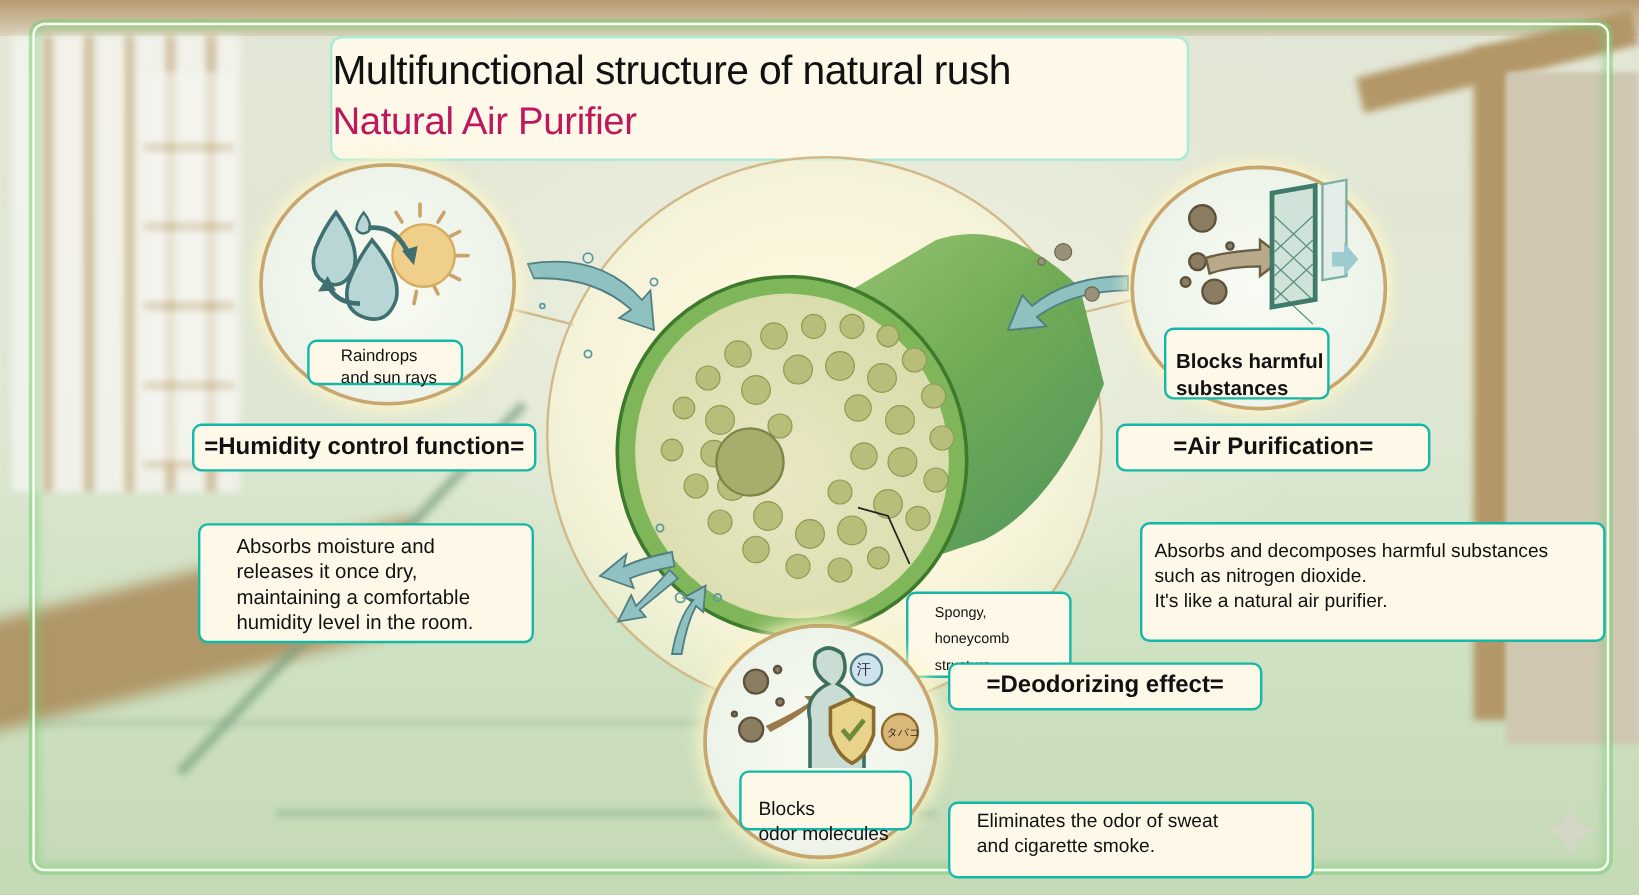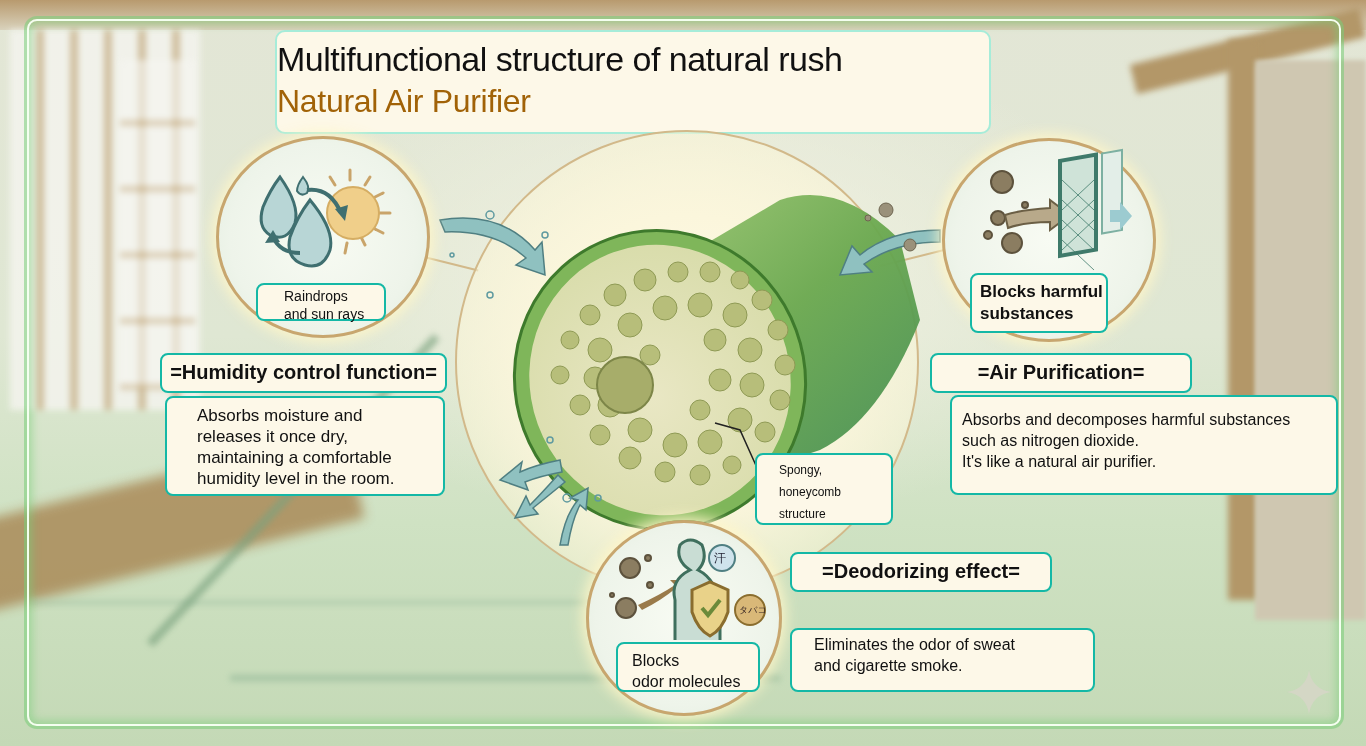--- a/index.html
+++ b/index.html
@@ -22,36 +22,36 @@
   .bg .post{position:absolute;left:1228px;top:40px;width:30px;height:560px;background:#b39768;filter:blur(3px);}
   .bg .beam{position:absolute;left:1130px;top:36px;width:236px;height:30px;background:#b39768;transform:rotate(-14deg);filter:blur(3px);}
   .bg .wall-glow{position:absolute;left:250px;top:30px;width:900px;height:500px;background:radial-gradient(ellipse at center,#f2f2e2 0%,rgba(240,240,224,0) 70%);}
   
   .frame{position:absolute;left:27px;top:19px;width:1310px;height:703px;border:2px solid #f4fff0;border-radius:10px;
     box-shadow:0 0 0 3px rgba(120,205,120,.55),inset 0 0 8px 3px rgba(120,205,120,.55);}
   
   .title-box{position:absolute;left:275px;top:30px;width:712px;height:100px;background:#fdf8e8;border:2px solid #a6ecd9;border-radius:10px;
     text-align:left;font-family:Liberation Sans, sans-serif;}
   .title-box .t1{display:block;margin-top:8px;font-size:34px;color:#111;letter-spacing:-.5px;}
-  .title-box .t2{display:block;margin-top:4px;font-size:32px;color:#a16207;letter-spacing:-.3px;}
+  .title-box .t2{display:block;margin-top:4px;font-size:32px;color:#be185d;letter-spacing:-.3px;}
   
   .halo{position:absolute;left:455px;top:130px;width:460px;height:460px;border-radius:50%;
     border:2px solid #d2b98a;background:radial-gradient(circle,#fffbe8 0%,#fbf6dc 45%,rgba(250,245,215,.6) 70%,rgba(250,245,215,0) 78%);}
   
   .circle{position:absolute;border-radius:50%;border:3px solid #c8a66e;
     background:radial-gradient(circle,#f8fbf3 0%,#eef4ea 65%,#e1ecdd 100%);
     box-shadow:0 0 14px 4px rgba(255,246,200,.9);}
   .c-rain{left:216px;top:136px;width:208px;height:196px;}
   .c-block{left:942px;top:138px;width:208px;height:198px;}
   .c-odor{left:586px;top:520px;width:190px;height:190px;}
   .label{position:absolute;background:#fdf8e8;border:2px solid #14b8a6;border-radius:8px;color:#111;
     font-family:"Liberation Sans","DejaVu Sans",sans-serif;}
   .small-label{font-size:15px;line-height:19px;padding:4px 10px;}
   .heading{font-size:20px;font-weight:bold;text-align:center;line-height:34px;}
-  .desc{font-size:17px;line-height:21px;padding:6px 14px;}
+  .desc{font-size:17px;line-height:21px;padding:6px 14px;margin-top:40px;}
   svg{position:absolute;overflow:visible;}
   .connector{position:absolute;background:#d2b98a;height:2px;transform-origin:left center;}
   .sparkle{position:absolute;left:1285px;top:668px;width:48px;height:48px;}
 </style>
 </head>
 <body>
 
 <div class="bg">
   <div class="ceiling"></div>
   <div class="wall-glow"></div>
@@ -204,21 +204,21 @@
       <circle cx="45" cy="45" r="3"></circle>
   </g>
   <path d="M25 55 Q40 50 70 48 L70 40 L90 55 L70 70 L70 62 Q45 62 28 68Z" fill="#b8a98a" stroke="#6b5f45" stroke-width="2"></path>
   <rect x="80" y="15" width="36" height="95" fill="#cfe3d8" stroke="#3f7a6a" stroke-width="4" transform="skewY(-10)"></rect>
   <g stroke="#3f7a6a" stroke-width="1" opacity=".8">
     <path d="M82 20 L114 50 M82 40 L114 70 M82 60 L114 90 M82 80 L114 110 M114 20 L82 50 M114 40 L82 70 M114 60 L82 90"></path>
   </g>
   <rect x="122" y="15" width="20" height="80" fill="#e3eee8" stroke="#7db0a2" stroke-width="2" transform="skewY(-10)"></rect>
   <path d="M130 50 L140 50 L140 42 L152 56 L140 70 L140 62 L130 62Z" fill="#9ccbd0"></path>
 </svg>
-<div class="label small-label" style="left:970px;top:273px;width:138px;height:60px;box-sizing:border-box;padding:6px 0 0 8px;">
+<div class="label small-label" style="left:970px;top:273px;width:138px;height:60px;box-sizing:border-box;padding:16px 0 0 8px;">
   <span style="white-space:pre;display:block;font-size:17px;line-height:22px;font-weight:bold;">Blocks harmful
 substances</span>
 </div>
 <div class="label heading" style="left:918px;top:353px;width:258px;height:36px;margin-left:12px;">
   <span>=Air Purification=</span>
 </div>
 <div class="label desc" style="left:950px;top:395px;width:388px;height:100px;box-sizing:border-box;padding:12px 0 0 10px;">
   <span style="white-space:pre;display:block;font-size:16px;">Absorbs and decomposes harmful substances
 such as nitrogen dioxide.
 It's like a natural air purifier.</span>
@@ -241,21 +241,21 @@
   </g>
   <path d="M28 65 Q50 55 65 45 L60 40 L72 40 L70 52 L66 48 Q52 60 32 70Z" fill="#9a7a4a"></path>
   <path d="M65 100 L65 60 Q60 40 80 30 Q65 20 70 5 Q80 -5 92 5 Q98 20 88 30 Q108 40 110 70 L110 100" fill="#c9ddd4" stroke="#3f6f5d" stroke-width="3"></path>
   <path d="M82 50 L100 42 L118 50 L118 72 Q112 90 100 96 Q88 90 82 72Z" fill="#e9d289" stroke="#8a6d2e" stroke-width="3"></path>
   <path d="M92 68 L98 75 L110 60" fill="none" stroke="#6b8a3a" stroke-width="4"></path>
   <circle cx="112" cy="18" r="13" fill="#cfe3ec" stroke="#4f7f82" stroke-width="2"></circle>
   <circle cx="140" cy="70" r="15" fill="#d9b878" stroke="#8a6d2e" stroke-width="2"></circle>
 </svg>
 <span style="position:absolute;left:714px;top:550px;font-size:12px;color:#223;">汗</span>
 <span style="position:absolute;left:739px;top:604px;font-size:9px;color:#322;">タバコ</span>
-<div class="label small-label" style="left:616px;top:642px;width:144px;height:50px;box-sizing:border-box;padding:6px 0 0 14px;">
+<div class="label small-label" style="left:616px;top:642px;width:144px;height:50px;box-sizing:border-box;padding:20px 0 0 14px;">
   <span style="white-space:pre;display:block;font-size:16px;line-height:21px;">Blocks
 odor molecules</span>
 </div>
 <div class="label heading" style="left:790px;top:552px;width:258px;height:36px;">
   <span>=Deodorizing effect=</span>
 </div>
 <div class="label desc" style="left:790px;top:628px;width:305px;height:64px;box-sizing:border-box;padding:4px 0 0 22px;">
   <span style="white-space:pre;display:block;font-size:16px;">Eliminates the odor of sweat
 and cigarette smoke.</span>
 </div>

